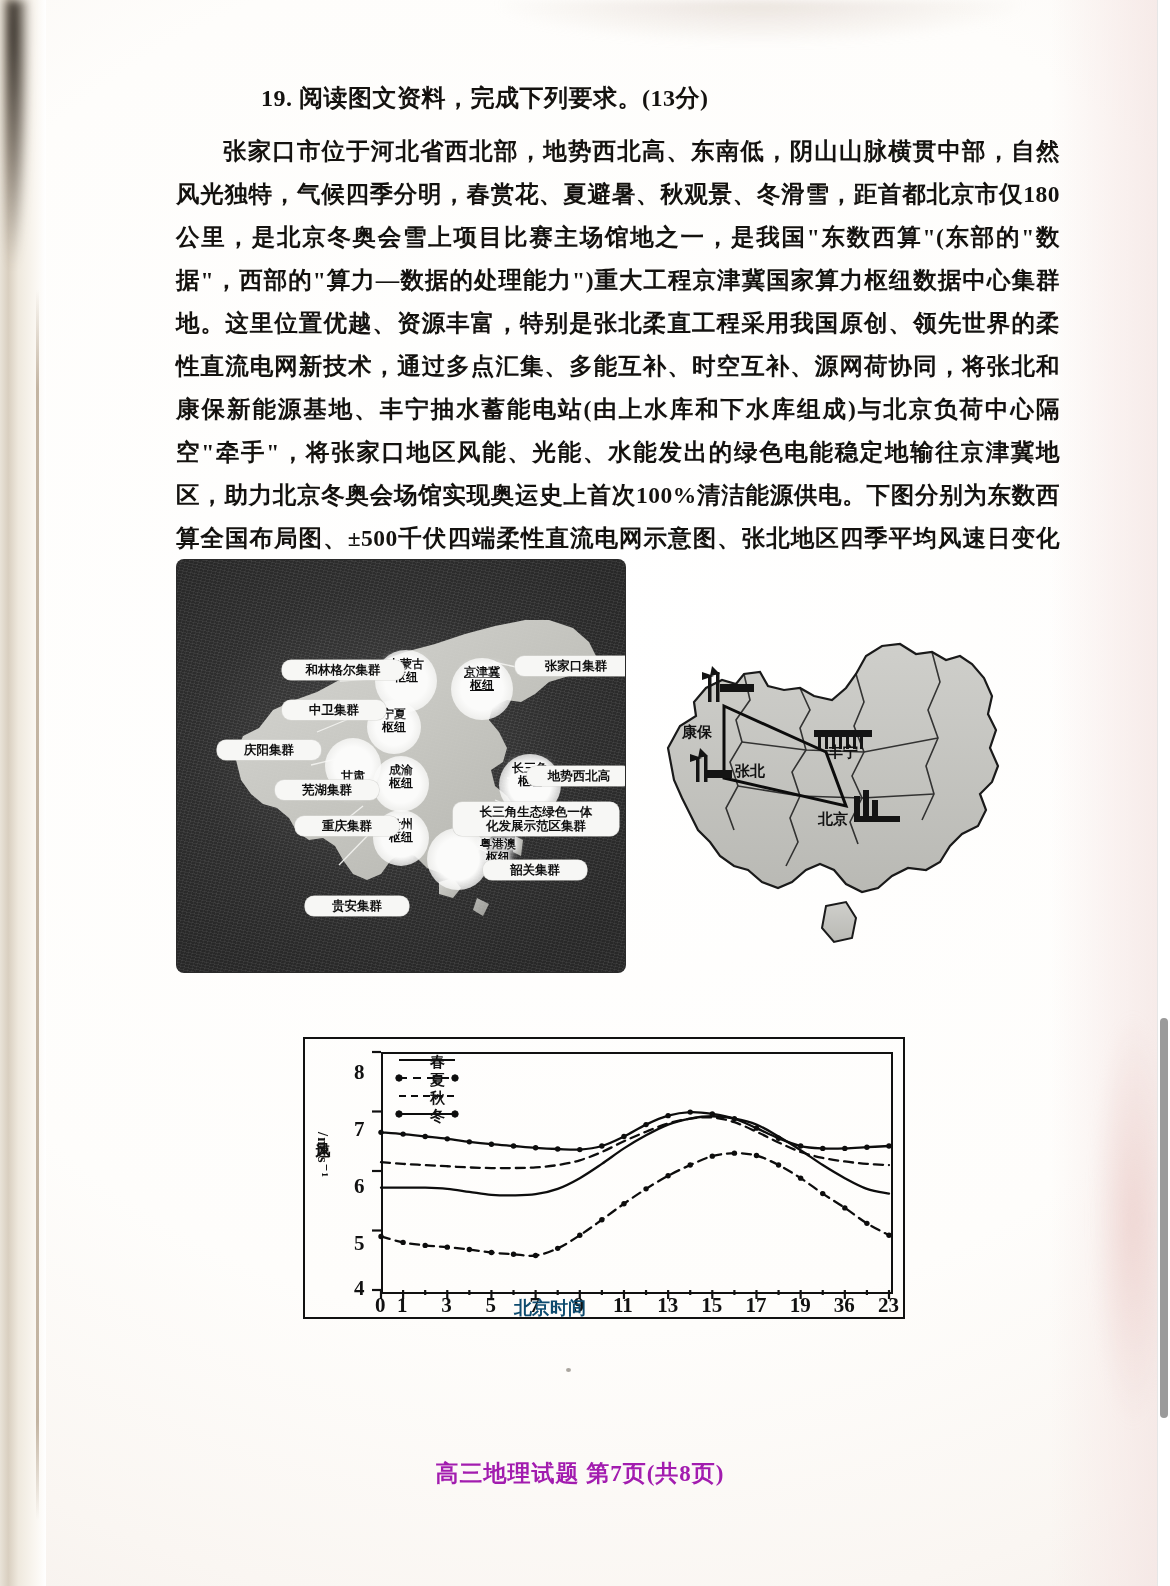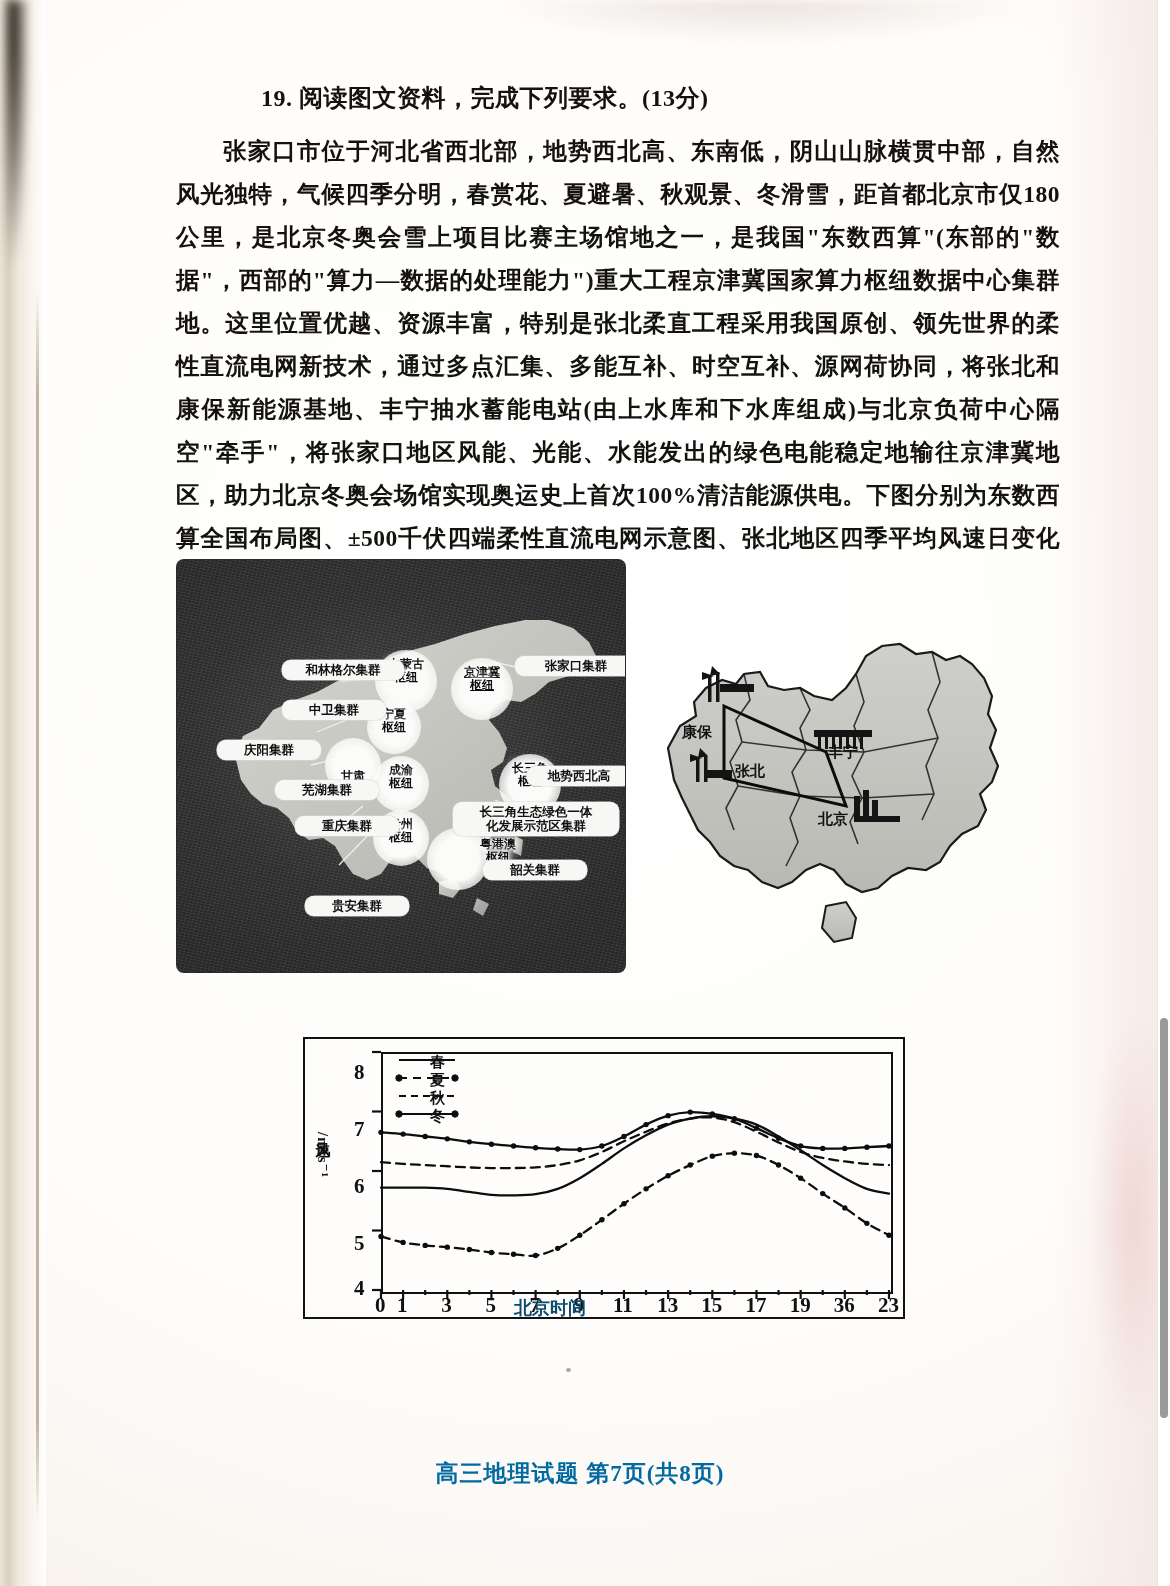--- a/index.html
+++ b/index.html
@@ -143,21 +143,21 @@
   #xlabel{
     position:absolute;left:0;top:1296px;width:1170px;text-align:center;
     font-size:18px;font-weight:700;color:#0c4a6e;
     font-family:"Liberation Serif","DejaVu Serif",serif;
   }
   #xlabel span{position:relative;left:-35px;}
   .legend-item{position:absolute;font-size:15px;font-weight:700;color:#111;font-family:"Liberation Serif",serif;}
 
   #footer{
     position:absolute;left:0;top:1458px;width:1170px;text-align:center;
-    font-size:23px;font-weight:700;color:#0369a1;
+    font-size:23px;font-weight:700;color:#a21caf;
     font-family:"Liberation Serif","DejaVu Serif",serif;
     letter-spacing:1px;
   }
   #footer span{position:relative;left:-5px;}
   #dot-speck{position:absolute;left:566px;top:1368px;width:5px;height:4px;border-radius:50%;background:#8e8880;opacity:.75;}
 </style>
 </head>
 <body>
 
 <div id="page">

